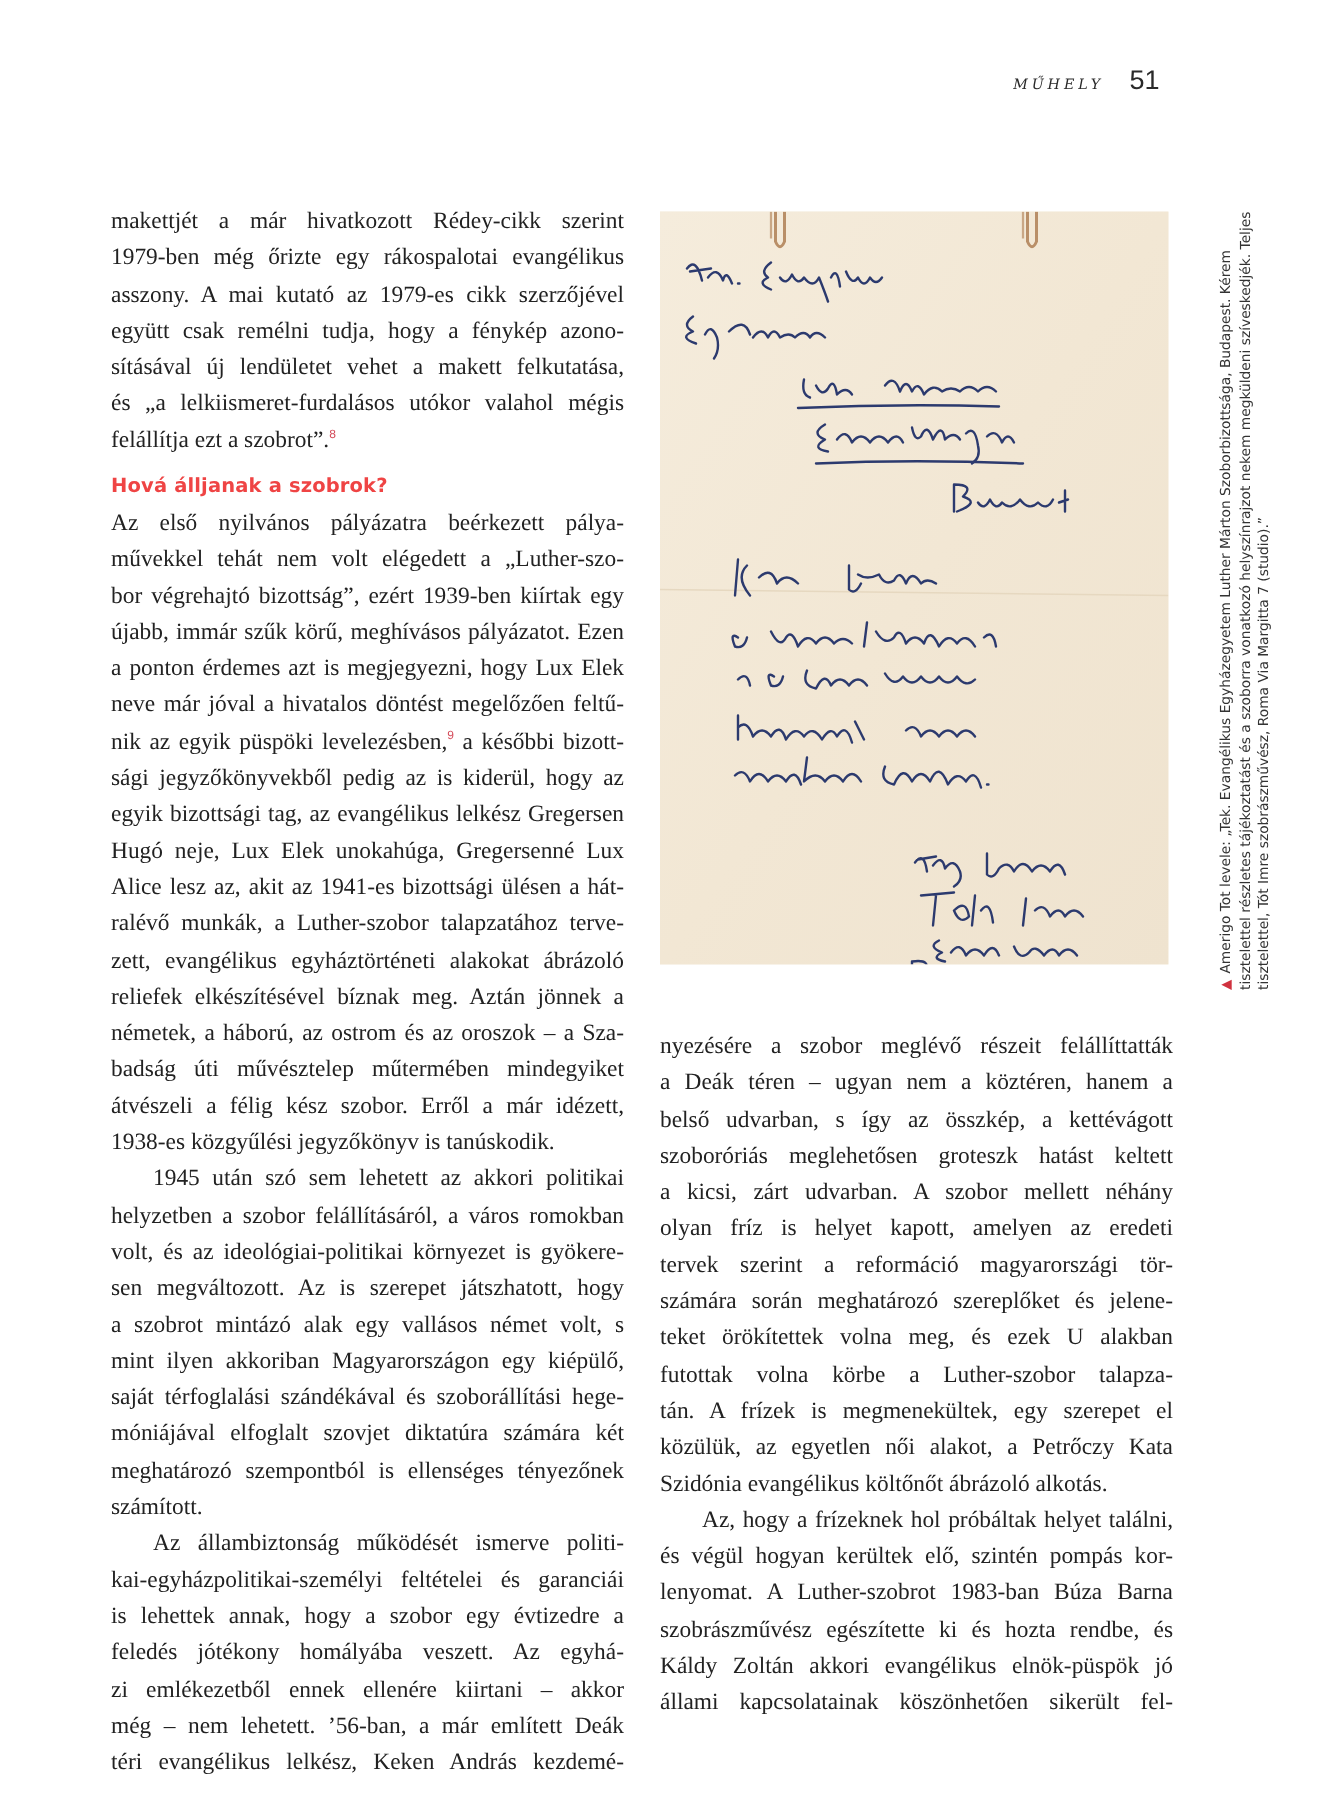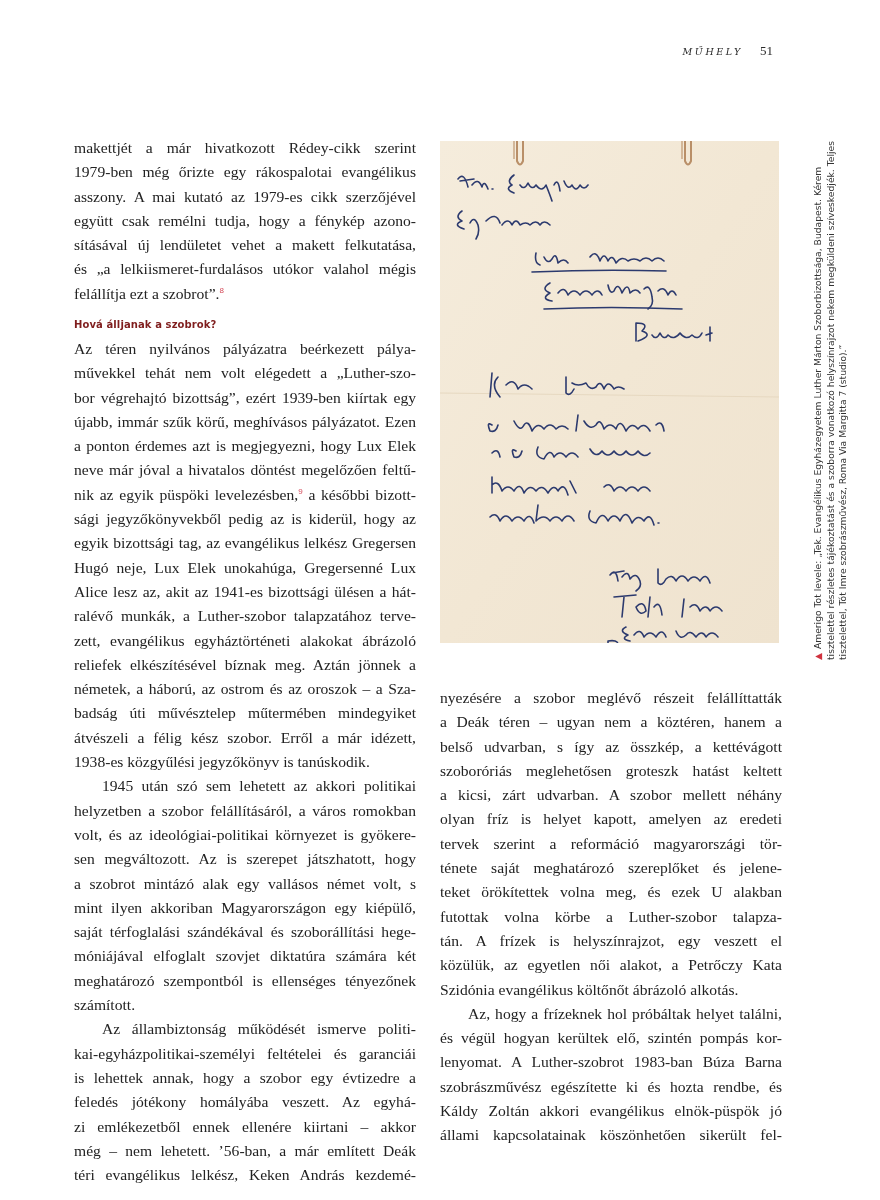--- a/index.html
+++ b/index.html
@@ -1,32 +1,32 @@
 <!DOCTYPE html>
 <html><head>
   <meta charset="utf-8">
   <style>
     html, body { margin: 0; padding: 0; background: #ffffff; }
     body { width: 880px; height: 1200px; position: relative; overflow: hidden; }
     .page { position: absolute; left: 0; top: 0; width: 880px; height: 1200px; background: #fff; }
 
     .running-head { position: absolute; top: 43px; right: 107px; display: flex; align-items: baseline; gap: 17px; color: #2a2a2a; }
     .rh-section { font-family: "DejaVu Serif", serif; font-style: italic; font-size: 9.5px; letter-spacing: 2.6px; }
-    .rh-page { font-family: Liberation Serif, serif; font-size: 13px; }
+    .rh-page { font-family: Liberation Sans, sans-serif; font-size: 18px; }
 
     .col { position: absolute; width: 342px; font-family: "Liberation Serif", serif; font-size: 15.6px; line-height: 24.3px; color: #222; text-align: justify; }
     .col p { margin: 0; }
     .col .line { display: block; text-align: justify; text-align-last: justify; white-space: nowrap; }
     .col .line.last { text-align-last: left; }
     .col .indent { padding-left: 28px; }
     .col-left-top { left: 74px; top: 136px; }
     .col-left-bottom { left: 74px; top: 313px; }
     .col-right { left: 440px; top: 686px; font-family: Liberation Serif, serif; }
 
-    .heading { font-family: "DejaVu Sans", sans-serif; font-weight: bold; font-size: 10px; line-height: 24px; color: #7f1d1d; margin: 0; letter-spacing: 0.1px; }
+    .heading { font-family: "DejaVu Sans", sans-serif; font-weight: bold; font-size: 13px; line-height: 24px; color: #ef4444; margin: 0; letter-spacing: 0.1px; }
 
     .fnref { color: #d44b5a; font-size: 8px; vertical-align: super; line-height: 0; font-family: "Liberation Sans", sans-serif; }
 
     .letter { position: absolute; left: 440px; top: 141px; width: 339px; height: 502px; background: #f3e9d8; overflow: hidden; }
     .letter svg { position: absolute; left: 0; top: 0; }
 
     .caption-wrap { position: absolute; left: 812px; top: 660px; width: 530px; height: 60px; transform-origin: 0 0; transform: rotate(-90deg); }
     .caption { font-family: "DejaVu Sans", sans-serif; font-size: 9.2px; line-height: 12.6px; color: #333; margin: 0; }
     .caption .tri { color: #d0323f; font-size: 9px; margin-right: 4px; }
   </style>
@@ -48,21 +48,21 @@
       <span class="line">együtt csak remélni tudja, hogy a fénykép azono-</span>
       <span class="line">sításával új lendületet vehet a makett felkutatása,</span>
       <span class="line">és „a lelkiismeret-furdalásos utókor valahol mégis</span>
       <span class="line last"><span>felállítja ezt a szobrot”.</span><span class="fnref">8</span></span>
     </p>
   </div>
 
   <div class="col col-left-bottom">
     <h2 class="heading">Hová álljanak a szobrok?</h2>
     <p>
-      <span class="line">Az téren nyilvános pályázatra beérkezett pálya-</span>
+      <span class="line">Az első nyilvános pályázatra beérkezett pálya-</span>
       <span class="line">művekkel tehát nem volt elégedett a „Luther-szo-</span>
       <span class="line">bor végrehajtó bizottság”, ezért 1939-ben kiírtak egy</span>
       <span class="line">újabb, immár szűk körű, meghívásos pályázatot. Ezen</span>
       <span class="line">a ponton érdemes azt is megjegyezni, hogy Lux Elek</span>
       <span class="line">neve már jóval a hivatalos döntést megelőzően feltű-</span>
       <span class="line"><span>nik az egyik püspöki levelezésben,</span><span class="fnref">9</span><span> a későbbi bizott-</span></span>
       <span class="line">sági jegyzőkönyvekből pedig az is kiderül, hogy az</span>
       <span class="line">egyik bizottsági tag, az evangélikus lelkész Gregersen</span>
       <span class="line">Hugó neje, Lux Elek unokahúga, Gregersenné Lux</span>
       <span class="line">Alice lesz az, akit az 1941-es bizottsági ülésen a hát-</span>
@@ -163,24 +163,24 @@
 
   <div class="col col-right">
     <p>
       <span class="line">nyezésére a szobor meglévő részeit felállíttatták</span>
       <span class="line">a Deák téren – ugyan nem a köztéren, hanem a</span>
       <span class="line">belső udvarban, s így az összkép, a kettévágott</span>
       <span class="line">szoboróriás meglehetősen groteszk hatást keltett</span>
       <span class="line">a kicsi, zárt udvarban. A szobor mellett néhány</span>
       <span class="line">olyan fríz is helyet kapott, amelyen az eredeti</span>
       <span class="line">tervek szerint a reformáció magyarországi tör-</span>
-      <span class="line">ténete saját meghatározó szereplőket és jelene-</span>
+      <span class="line">számára során meghatározó szereplőket és jelene-</span>
       <span class="line">teket örökítettek volna meg, és ezek U alakban</span>
       <span class="line">futottak volna körbe a Luther-szobor talapza-</span>
-      <span class="line">tán. A frízek is helyszínrajzot, egy veszett el</span>
+      <span class="line">tán. A frízek is megmenekültek, egy szerepet el</span>
       <span class="line">közülük, az egyetlen női alakot, a Petrőczy Kata</span>
       <span class="line last">Szidónia evangélikus költőnőt ábrázoló alkotás.</span>
     </p>
     <p>
       <span class="line indent">Az, hogy a frízeknek hol próbáltak helyet találni,</span>
       <span class="line">és végül hogyan kerültek elő, szintén pompás kor-</span>
       <span class="line">lenyomat. A Luther-szobrot 1983-ban Búza Barna</span>
       <span class="line">szobrászművész egészítette ki és hozta rendbe, és</span>
       <span class="line">Káldy Zoltán akkori evangélikus elnök-püspök jó</span>
       <span class="line">állami kapcsolatainak köszönhetően sikerült fel-</span>

